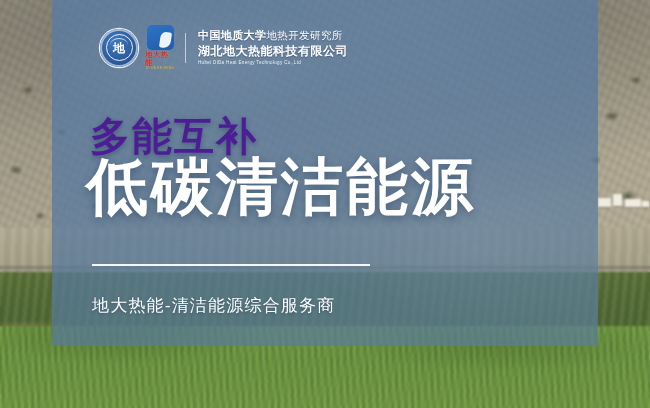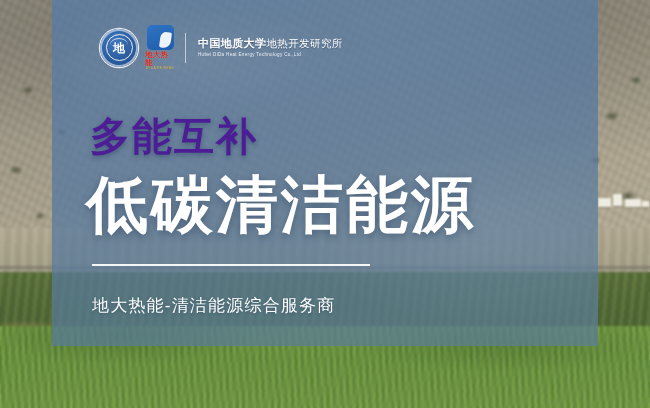--- a/index.html
+++ b/index.html
@@ -282,21 +282,21 @@
     font-weight: bold;
     color: #4c1d95;
     letter-spacing: 2px;
     line-height: 1;
     white-space: nowrap;
     text-shadow: 0 2px 5px rgba(26,50,84,.45);
   }
   .title-main {
     position: absolute;
     left: 86px;
-    top: 174px;
+    top: 156px;
     font-size: 62px;
     font-weight: bold;
     color: #ffffff;
     letter-spacing: 3px;
     line-height: 1;
     white-space: nowrap;
     text-shadow: 0 3px 8px rgba(26,50,84,.45);
     text-align: center;
   }
 
@@ -362,20 +362,21 @@
         <span class="mark-swoop"></span>
       </div>
       <div class="mark-cn">地大热能</div>
       <div class="mark-py">DI DA RE NENG</div>
     </div>
 
     <div class="lockup-rule"></div>
 
     <div class="org-text">
       <div class="org-line1"><span class="org-strong">中国地质大学</span><span>地热开发研究所</span></div>
+      <div class="org-line2">湖北地大热能科技有限公司</div>
       <div class="org-line3">Hubei DiDa Heat Energy Technology Co.,Ltd</div>
     </div>
   </div>
 
   <div class="title-sub">多能互补</div>
   <div class="title-main">低碳清洁能源</div>
   <div class="divider"></div>
   <div class="tagline">地大热能-清洁能源综合服务商</div>
 
 </div>

